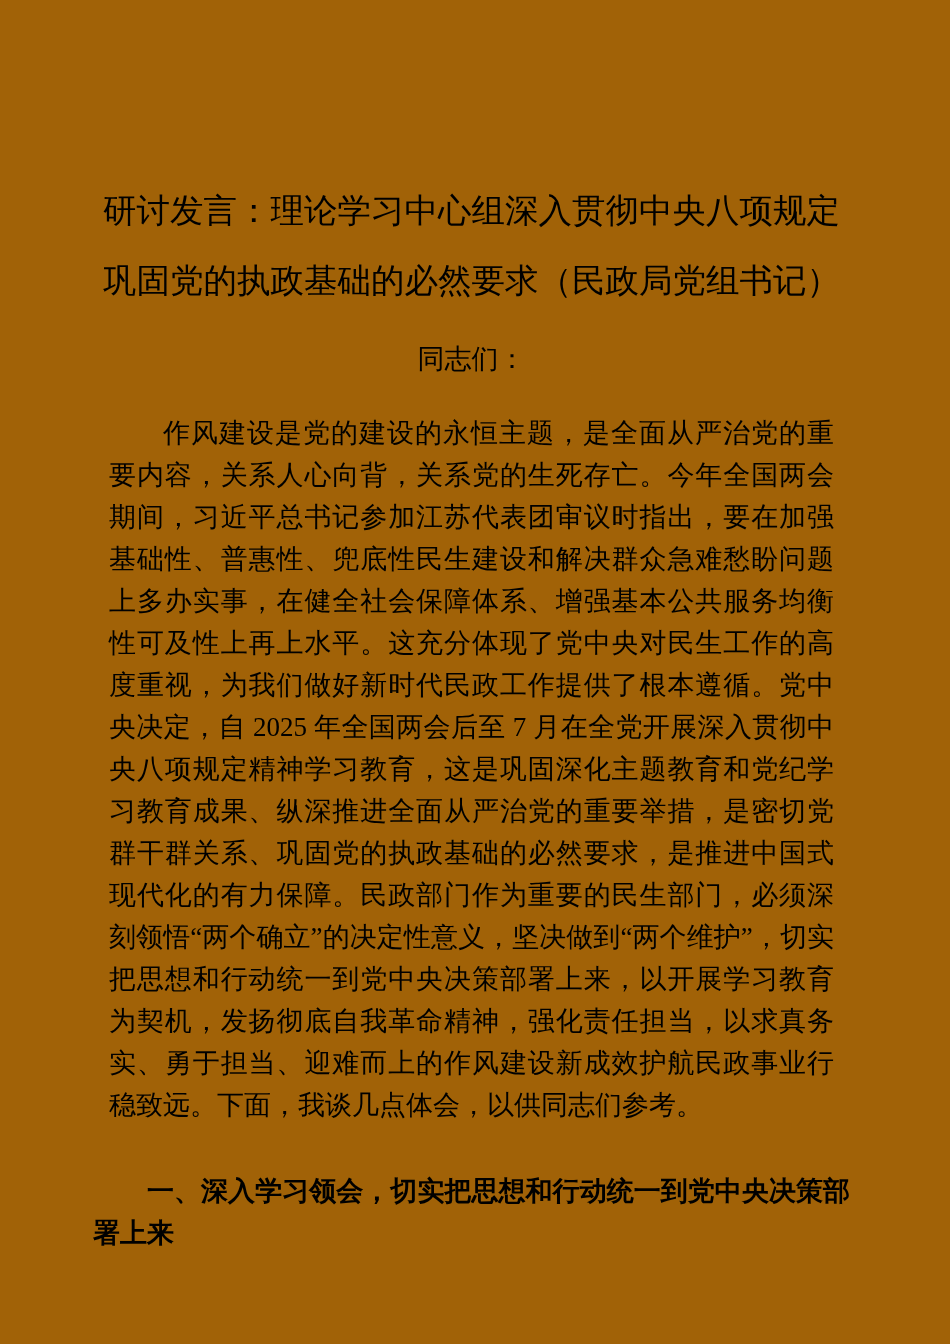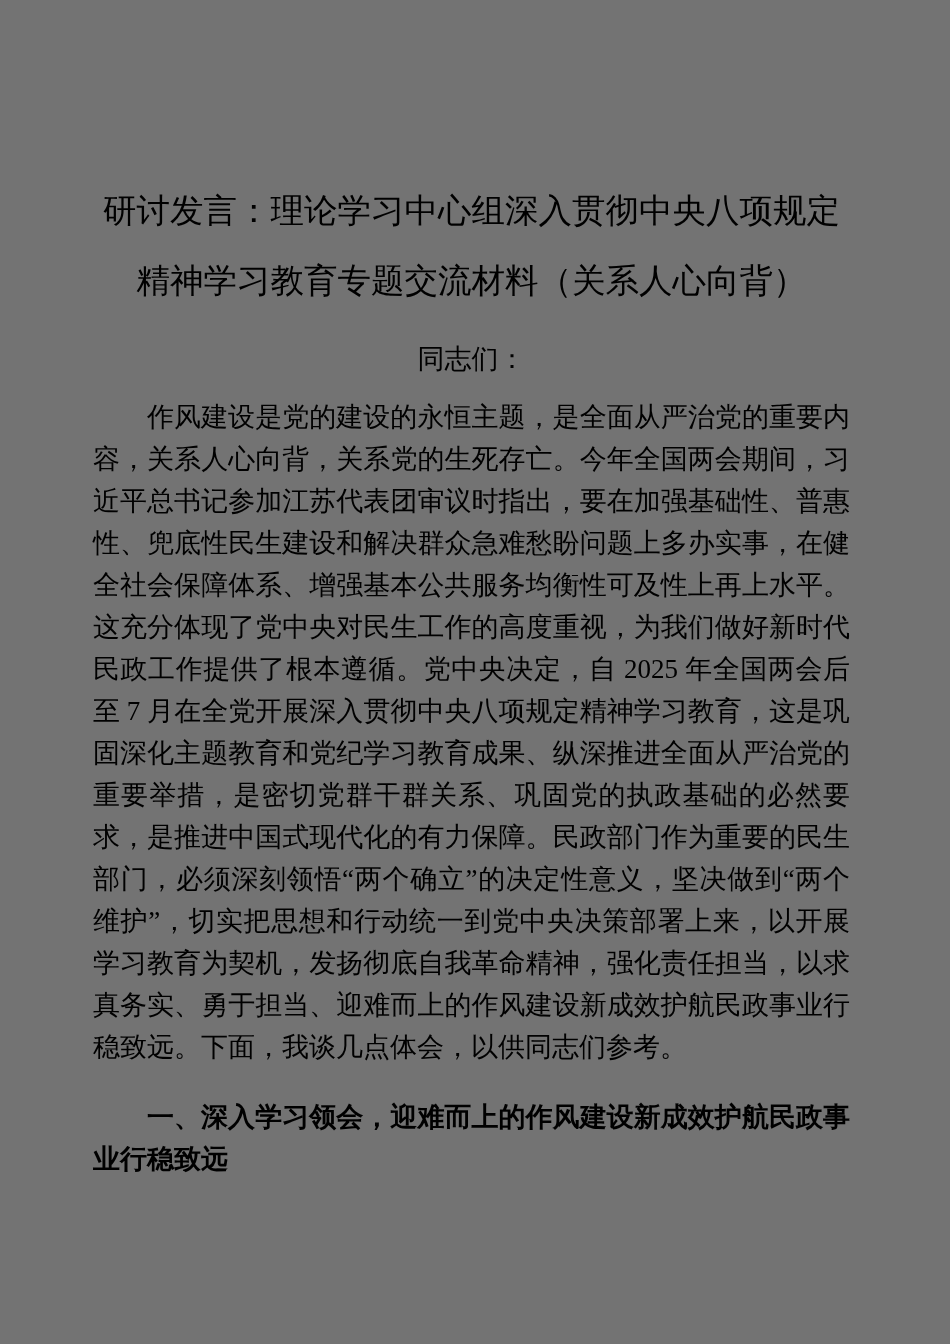--- a/index.html
+++ b/index.html
@@ -5,21 +5,21 @@
   html, body {
     margin: 0;
     padding: 0;
     background: #ffffff;
   }
 
   .page {
     position: relative;
     width: 950px;
     height: 1344px;
-    background: #737373;
+    background: #a16207;
     overflow: hidden;
     box-sizing: border-box;
   }
 
   .doc-body {
     position: absolute;
     left: 93px;
     top: 0;
     width: 757px;
   }
@@ -47,21 +47,21 @@
     margin: 0;
     padding-top: 22px;
     font-family: "Liberation Serif", "DejaVu Serif", serif;
     font-size: 27px;
     line-height: 42px;
     color: #000000;
     text-align: center;
   }
 
   .para {
-    margin: 0;
+    margin: 16px;
     padding-top: 16px;
     font-family: "Liberation Serif", "DejaVu Serif", serif;
     font-size: 27px;
     line-height: 42px;
     color: #000000;
     text-align: justify;
     text-justify: inter-character;
     text-indent: 54px;
     word-break: break-all;
   }
@@ -82,23 +82,23 @@
   }
 </style>
 </head>
 <body>
 
 <div class="page">
   <div class="doc-body">
 
     <h1 class="doc-title">
       <span class="title-line">研讨发言：理论学习中心组深入贯彻中央八项规定</span>
-      <span class="title-line">精神学习教育专题交流材料（关系人心向背）</span>
+      <span class="title-line">巩固党的执政基础的必然要求（民政局党组书记）</span>
     </h1>
 
     <p class="salutation">同志们：</p>
 
     <p class="para">作风建设是党的建设的永恒主题，是全面从严治党的重要内容，关系人心向背，关系党的生死存亡。今年全国两会期间，习近平总书记参加江苏代表团审议时指出，要在加强基础性、普惠性、兜底性民生建设和解决群众急难愁盼问题上多办实事，在健全社会保障体系、增强基本公共服务均衡性可及性上再上水平。这充分体现了党中央对民生工作的高度重视，为我们做好新时代民政工作提供了根本遵循。党中央决定，自 2025 年全国两会后至 7 月在全党开展深入贯彻中央八项规定精神学习教育，这是巩固深化主题教育和党纪学习教育成果、纵深推进全面从严治党的重要举措，是密切党群干群关系、巩固党的执政基础的必然要求，是推进中国式现代化的有力保障。民政部门作为重要的民生部门，必须深刻领悟“两个确立”的决定性意义，坚决做到“两个维护”，切实把思想和行动统一到党中央决策部署上来，以开展学习教育为契机，发扬彻底自我革命精神，强化责任担当，以求真务实、勇于担当、迎难而上的作风建设新成效护航民政事业行稳致远。下面，我谈几点体会，以供同志们参考。</p>
 
-    <p class="section-heading">一、深入学习领会，迎难而上的作风建设新成效护航民政事业行稳致远</p>
+    <p class="section-heading">一、深入学习领会，切实把思想和行动统一到党中央决策部署上来</p>
 
   </div>
 </div>
 
 </body></html>

